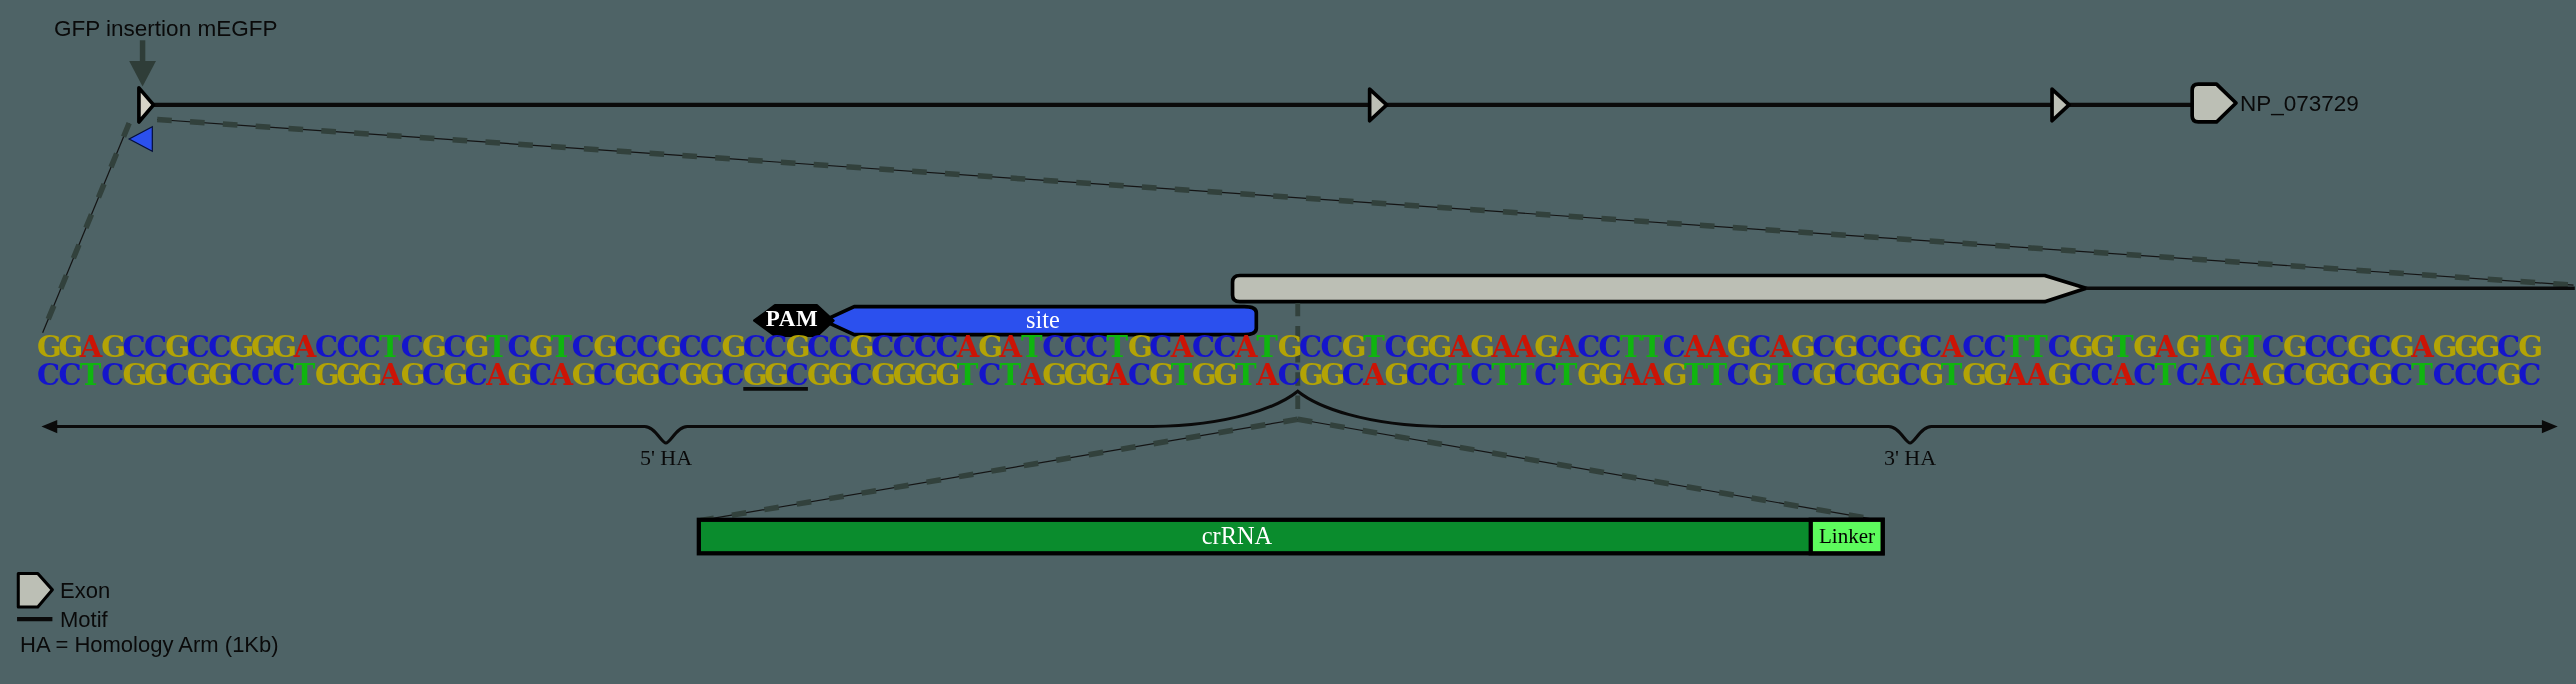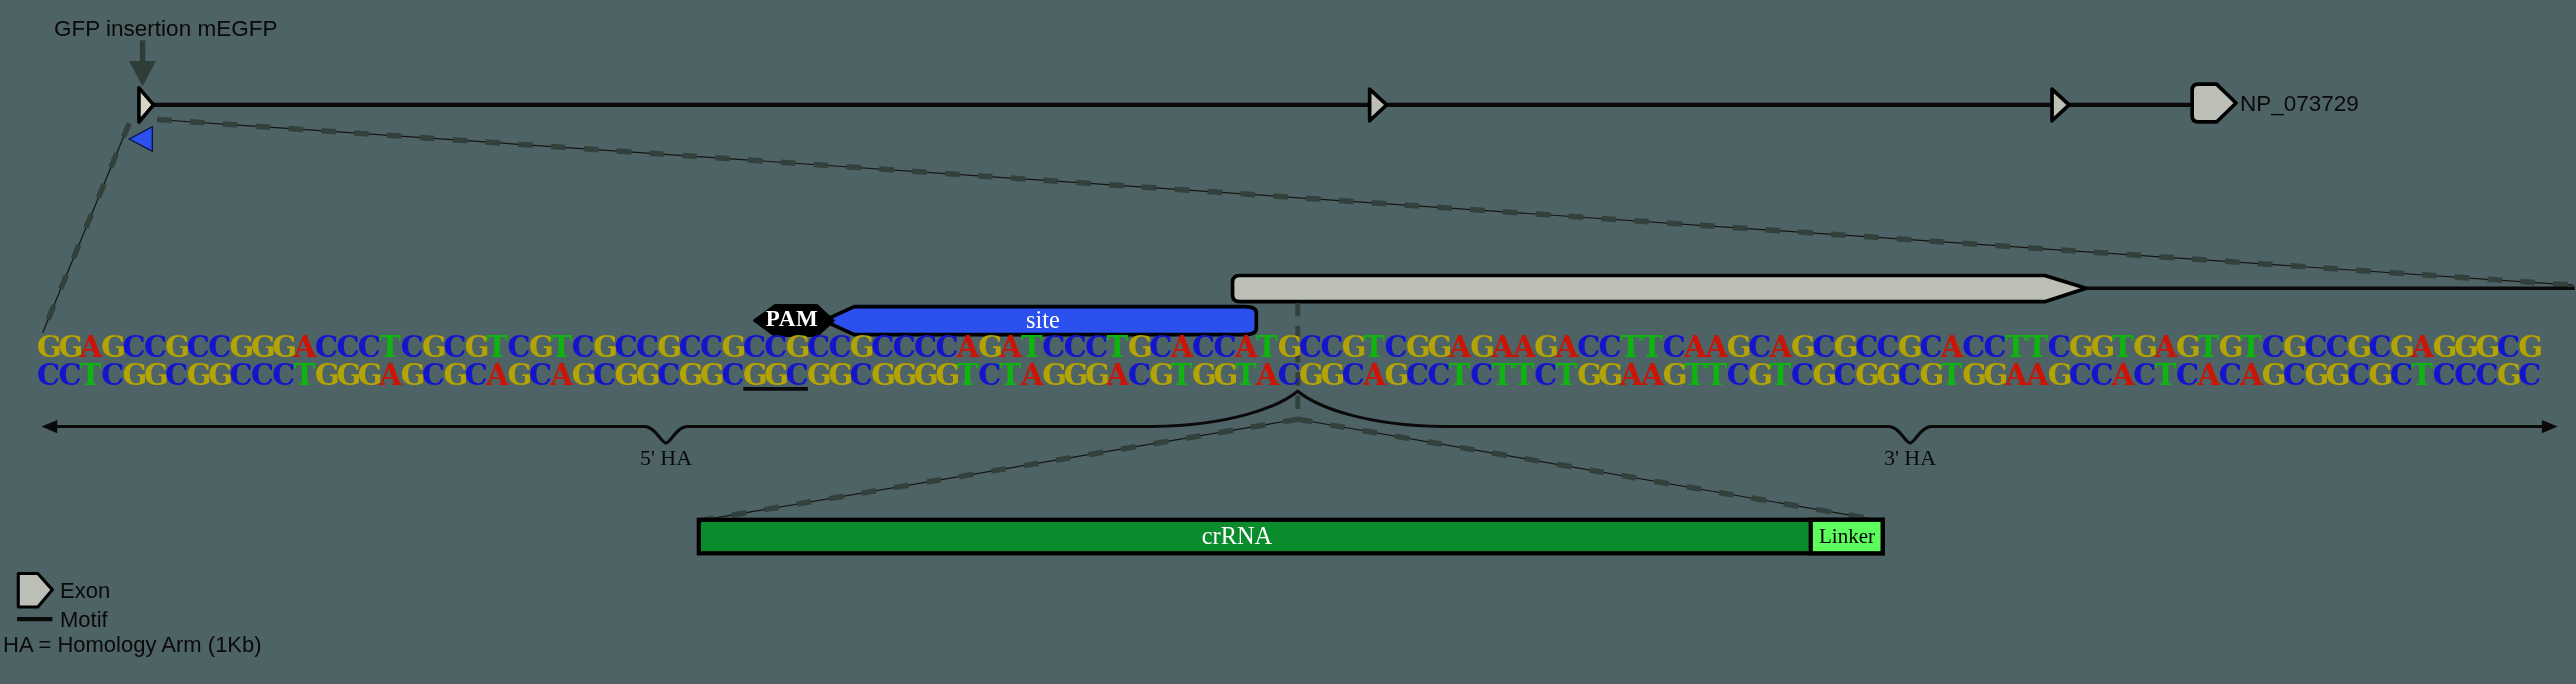--- a/index.html
+++ b/index.html
@@ -107,16 +107,16 @@
   <div class="seq-row" style="top:361px;"><span class="base" style="color: rgb(20, 20, 204);">C</span><span class="base" style="color: rgb(20, 20, 204);">C</span><span class="base" style="color: rgb(15, 181, 15);">T</span><span class="base" style="color: rgb(20, 20, 204);">C</span><span class="base" style="color: rgb(179, 163, 5);">G</span><span class="base" style="color: rgb(179, 163, 5);">G</span><span class="base" style="color: rgb(20, 20, 204);">C</span><span class="base" style="color: rgb(179, 163, 5);">G</span><span class="base" style="color: rgb(179, 163, 5);">G</span><span class="base" style="color: rgb(20, 20, 204);">C</span><span class="base" style="color: rgb(20, 20, 204);">C</span><span class="base" style="color: rgb(20, 20, 204);">C</span><span class="base" style="color: rgb(15, 181, 15);">T</span><span class="base" style="color: rgb(179, 163, 5);">G</span><span class="base" style="color: rgb(179, 163, 5);">G</span><span class="base" style="color: rgb(179, 163, 5);">G</span><span class="base" style="color: rgb(204, 20, 5);">A</span><span class="base" style="color: rgb(179, 163, 5);">G</span><span class="base" style="color: rgb(20, 20, 204);">C</span><span class="base" style="color: rgb(179, 163, 5);">G</span><span class="base" style="color: rgb(20, 20, 204);">C</span><span class="base" style="color: rgb(204, 20, 5);">A</span><span class="base" style="color: rgb(179, 163, 5);">G</span><span class="base" style="color: rgb(20, 20, 204);">C</span><span class="base" style="color: rgb(204, 20, 5);">A</span><span class="base" style="color: rgb(179, 163, 5);">G</span><span class="base" style="color: rgb(20, 20, 204);">C</span><span class="base" style="color: rgb(179, 163, 5);">G</span><span class="base" style="color: rgb(179, 163, 5);">G</span><span class="base" style="color: rgb(20, 20, 204);">C</span><span class="base" style="color: rgb(179, 163, 5);">G</span><span class="base" style="color: rgb(179, 163, 5);">G</span><span class="base" style="color: rgb(20, 20, 204);">C</span><span class="base" style="color: rgb(179, 163, 5);">G</span><span class="base" style="color: rgb(179, 163, 5);">G</span><span class="base" style="color: rgb(20, 20, 204);">C</span><span class="base" style="color: rgb(179, 163, 5);">G</span><span class="base" style="color: rgb(179, 163, 5);">G</span><span class="base" style="color: rgb(20, 20, 204);">C</span><span class="base" style="color: rgb(179, 163, 5);">G</span><span class="base" style="color: rgb(179, 163, 5);">G</span><span class="base" style="color: rgb(179, 163, 5);">G</span><span class="base" style="color: rgb(179, 163, 5);">G</span><span class="base" style="color: rgb(15, 181, 15);">T</span><span class="base" style="color: rgb(20, 20, 204);">C</span><span class="base" style="color: rgb(15, 181, 15);">T</span><span class="base" style="color: rgb(204, 20, 5);">A</span><span class="base" style="color: rgb(179, 163, 5);">G</span><span class="base" style="color: rgb(179, 163, 5);">G</span><span class="base" style="color: rgb(179, 163, 5);">G</span><span class="base" style="color: rgb(204, 20, 5);">A</span><span class="base" style="color: rgb(20, 20, 204);">C</span><span class="base" style="color: rgb(179, 163, 5);">G</span><span class="base" style="color: rgb(15, 181, 15);">T</span><span class="base" style="color: rgb(179, 163, 5);">G</span><span class="base" style="color: rgb(179, 163, 5);">G</span><span class="base" style="color: rgb(15, 181, 15);">T</span><span class="base" style="color: rgb(204, 20, 5);">A</span><span class="base" style="color: rgb(20, 20, 204);">C</span><span class="base" style="color: rgb(179, 163, 5);">G</span><span class="base" style="color: rgb(179, 163, 5);">G</span><span class="base" style="color: rgb(20, 20, 204);">C</span><span class="base" style="color: rgb(204, 20, 5);">A</span><span class="base" style="color: rgb(179, 163, 5);">G</span><span class="base" style="color: rgb(20, 20, 204);">C</span><span class="base" style="color: rgb(20, 20, 204);">C</span><span class="base" style="color: rgb(15, 181, 15);">T</span><span class="base" style="color: rgb(20, 20, 204);">C</span><span class="base" style="color: rgb(15, 181, 15);">T</span><span class="base" style="color: rgb(15, 181, 15);">T</span><span class="base" style="color: rgb(20, 20, 204);">C</span><span class="base" style="color: rgb(15, 181, 15);">T</span><span class="base" style="color: rgb(179, 163, 5);">G</span><span class="base" style="color: rgb(179, 163, 5);">G</span><span class="base" style="color: rgb(204, 20, 5);">A</span><span class="base" style="color: rgb(204, 20, 5);">A</span><span class="base" style="color: rgb(179, 163, 5);">G</span><span class="base" style="color: rgb(15, 181, 15);">T</span><span class="base" style="color: rgb(15, 181, 15);">T</span><span class="base" style="color: rgb(20, 20, 204);">C</span><span class="base" style="color: rgb(179, 163, 5);">G</span><span class="base" style="color: rgb(15, 181, 15);">T</span><span class="base" style="color: rgb(20, 20, 204);">C</span><span class="base" style="color: rgb(179, 163, 5);">G</span><span class="base" style="color: rgb(20, 20, 204);">C</span><span class="base" style="color: rgb(179, 163, 5);">G</span><span class="base" style="color: rgb(179, 163, 5);">G</span><span class="base" style="color: rgb(20, 20, 204);">C</span><span class="base" style="color: rgb(179, 163, 5);">G</span><span class="base" style="color: rgb(15, 181, 15);">T</span><span class="base" style="color: rgb(179, 163, 5);">G</span><span class="base" style="color: rgb(179, 163, 5);">G</span><span class="base" style="color: rgb(204, 20, 5);">A</span><span class="base" style="color: rgb(204, 20, 5);">A</span><span class="base" style="color: rgb(179, 163, 5);">G</span><span class="base" style="color: rgb(20, 20, 204);">C</span><span class="base" style="color: rgb(20, 20, 204);">C</span><span class="base" style="color: rgb(204, 20, 5);">A</span><span class="base" style="color: rgb(20, 20, 204);">C</span><span class="base" style="color: rgb(15, 181, 15);">T</span><span class="base" style="color: rgb(20, 20, 204);">C</span><span class="base" style="color: rgb(204, 20, 5);">A</span><span class="base" style="color: rgb(20, 20, 204);">C</span><span class="base" style="color: rgb(204, 20, 5);">A</span><span class="base" style="color: rgb(179, 163, 5);">G</span><span class="base" style="color: rgb(20, 20, 204);">C</span><span class="base" style="color: rgb(179, 163, 5);">G</span><span class="base" style="color: rgb(179, 163, 5);">G</span><span class="base" style="color: rgb(20, 20, 204);">C</span><span class="base" style="color: rgb(179, 163, 5);">G</span><span class="base" style="color: rgb(20, 20, 204);">C</span><span class="base" style="color: rgb(15, 181, 15);">T</span><span class="base" style="color: rgb(20, 20, 204);">C</span><span class="base" style="color: rgb(20, 20, 204);">C</span><span class="base" style="color: rgb(20, 20, 204);">C</span><span class="base" style="color: rgb(179, 163, 5);">G</span><span class="base" style="color: rgb(20, 20, 204);">C</span></div>
 
   <div class="lbl lbl-ha center" style="left:666px;top:445px;">5' HA</div>
   <div class="lbl lbl-ha center" style="left:1910px;top:445px;">3' HA</div>
 
   <div class="lbl lbl-white lbl-megfp center" style="left:1237px;top:522px;">crRNA</div>
   <div class="lbl lbl-linker center" style="left:1847px;top:524px;">Linker</div>
 
   <div class="lbl lbl-legend" style="left:60px;top:578px;">Exon</div>
   <div class="lbl lbl-legend" style="left:60px;top:607px;">Motif</div>
-  <div class="lbl lbl-legend" style="left:3px;top:632px;">HA = Homology Arm (1Kb)</div>
+  <div class="lbl lbl-legend" style="left:20px;top:632px;">HA = Homology Arm (1Kb)</div>
 
 </div>
 
 
 </body></html>

